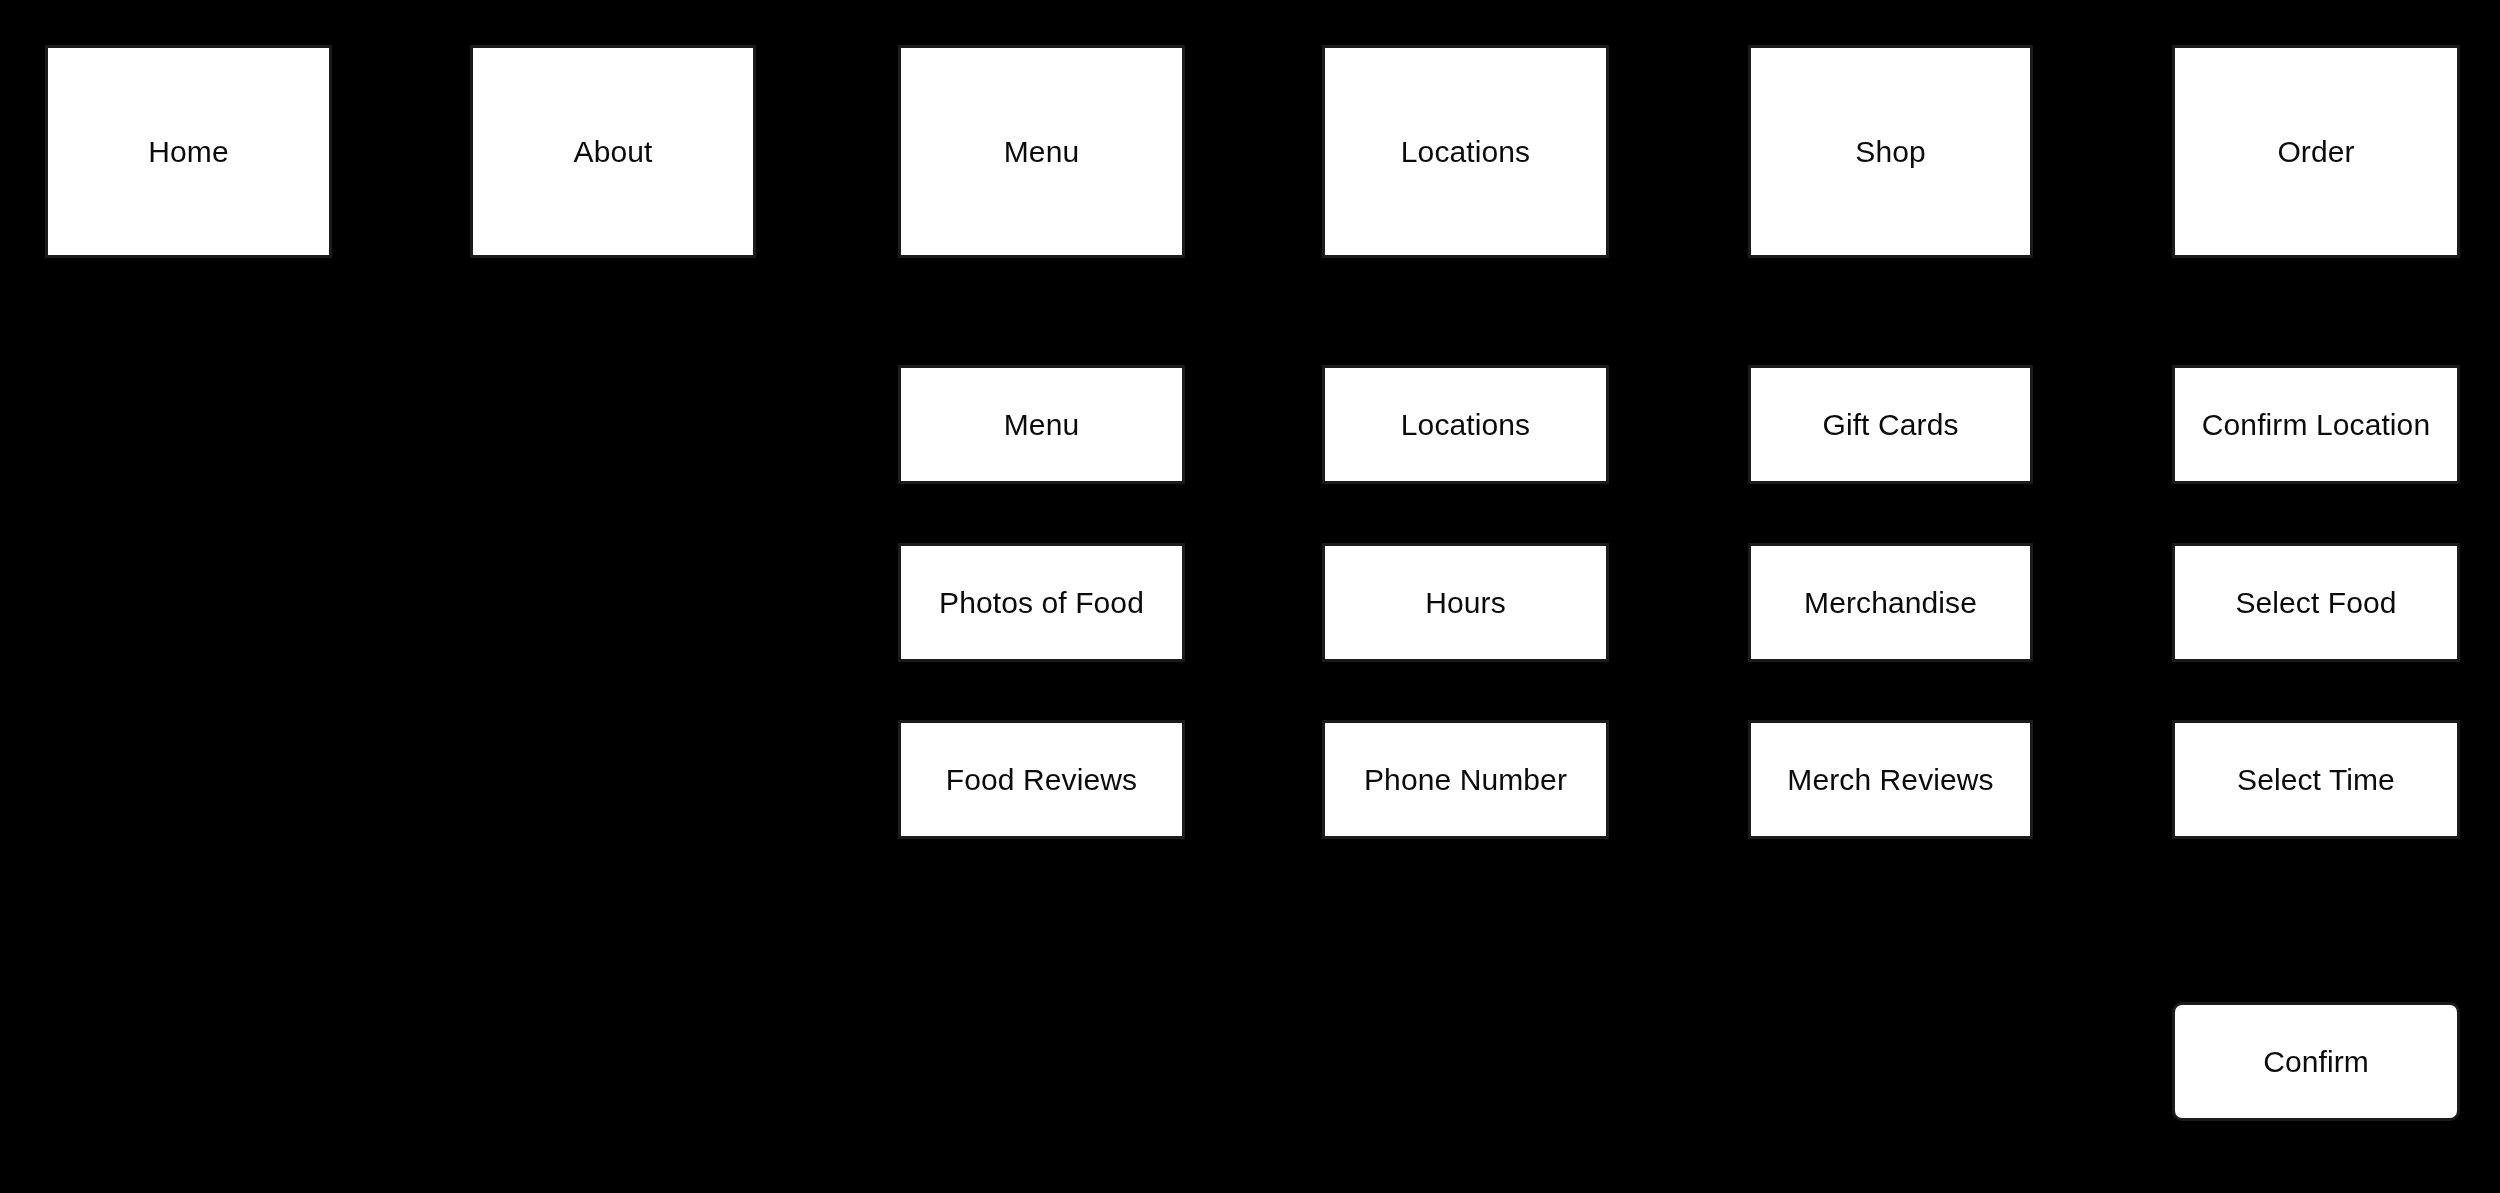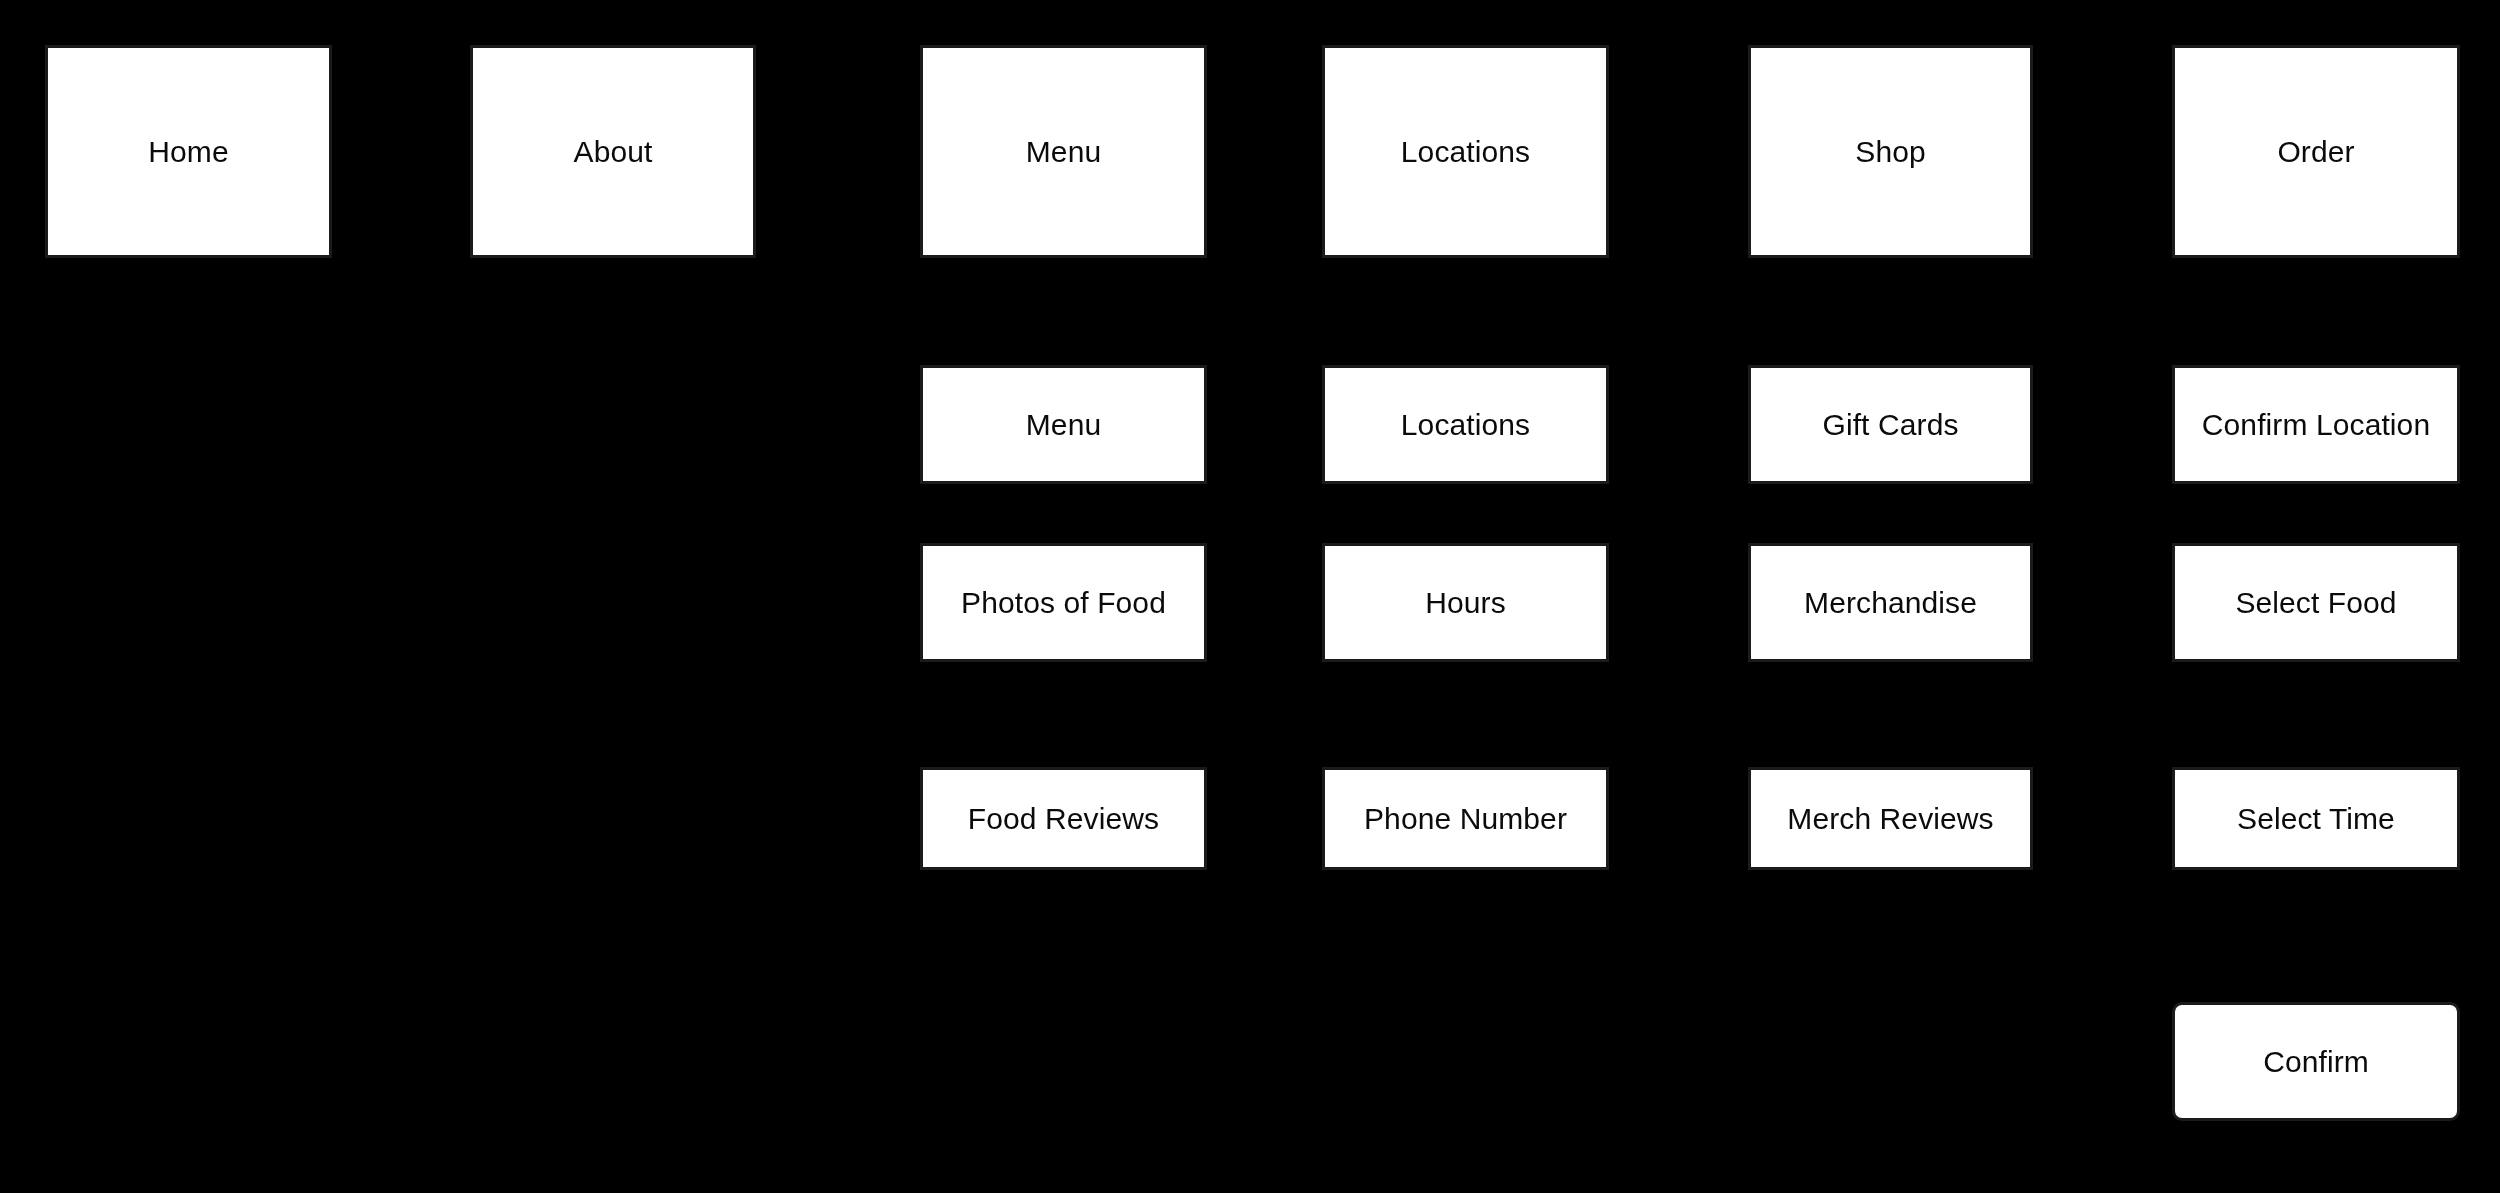--- a/index.html
+++ b/index.html
@@ -40,26 +40,26 @@
   .node .node-label {
     display: block;
     padding: 0 6px;
     white-space: nowrap;
   }
   
   .row1 { top: 45px; height: 213px; }
   
   .row2 { top: 365px; height: 119px; }
   .row3 { top: 543px; height: 119px; }
-  .row4 { top: 720px; height: 103px; margin-top: 47px; }
+  .row4 { top: 720px; height: 119px; }
   .row5 { top: 1002px; height: 119px; border-radius: 10px; }
   
   .col1 { left: 45px;   width: 287px; }
   .col2 { left: 470px;  width: 286px; }
-  .col3 { left: 920px;  width: 287px; }
+  .col3 { left: 898px;  width: 287px; }
   .col4 { left: 1322px; width: 287px; }
   .col5 { left: 1748px; width: 285px; }
   .col6 { left: 2172px; width: 288px; }
 </style>
 </head>
 <body>
 
 <div id="canvas">
 
   <div class="node row1 col1">

